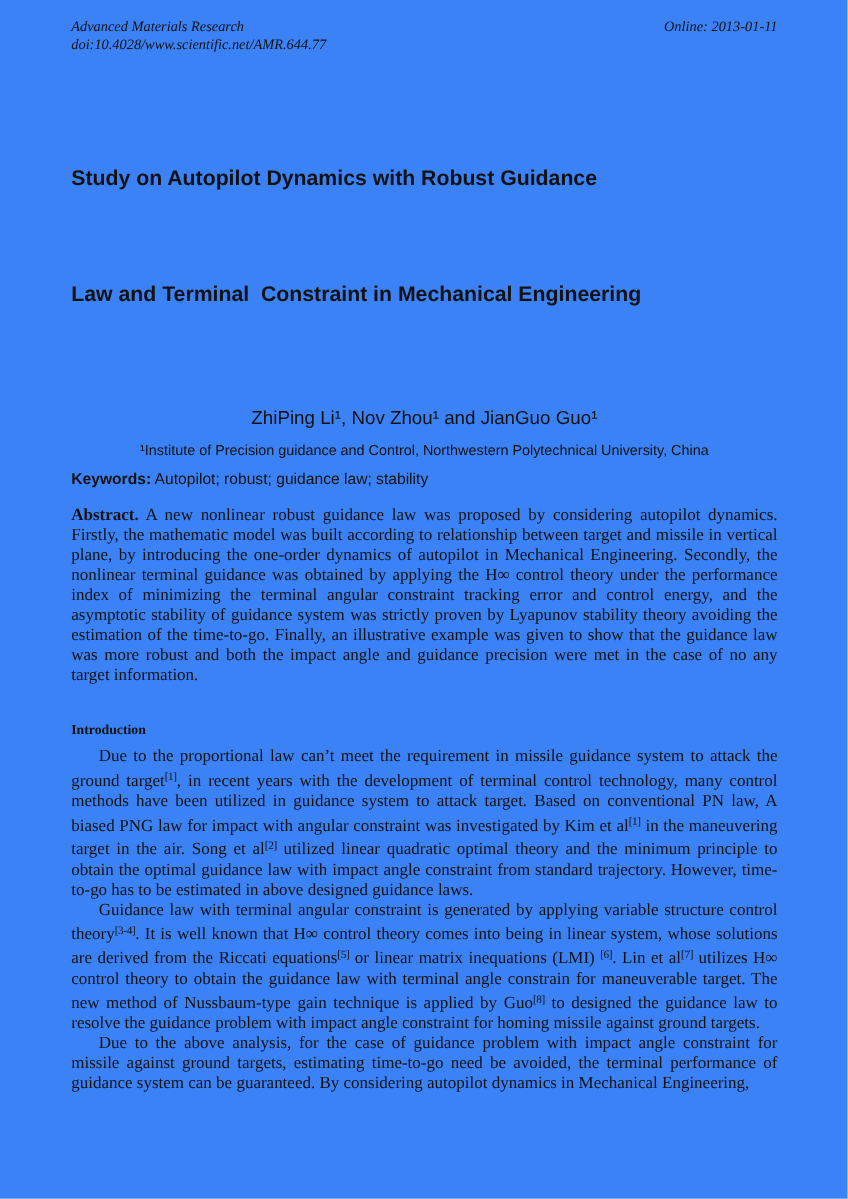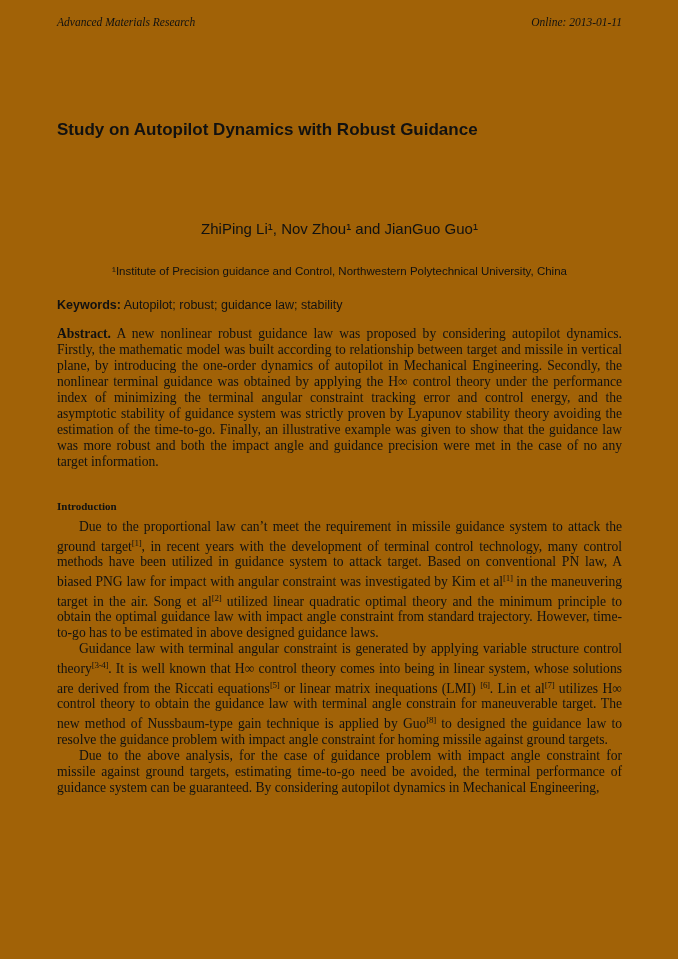--- a/index.html
+++ b/index.html
@@ -1,36 +1,36 @@
 <!DOCTYPE html>
 <html><head>
 <meta charset="utf-8">
 <style>
   * { margin:0; padding:0; box-sizing:border-box; }
   html,body { background:#e8e8e8; }
   .page {
-    width:678px; height:959px; margin:0 auto; background:#a16207;
+    width:678px; height:959px; margin:0 auto; background:#3b82f6;
     font-family:"Liberation Serif", serif; color:#111;
     padding:16px 56px 0 57px; position:relative; overflow:hidden;
   }
   
   .hdr { font-style:italic; font-size:11.5px; line-height:13.5px; }
   .hdr-row { display:flex; justify-content:space-between; }
   
   .title { font-family:"Liberation Sans", sans-serif; font-weight:bold;
            font-size:17px; line-height:31px; margin-top:22px;
            white-space:pre-wrap; }
   .authors { font-family:"Liberation Sans", sans-serif; font-size:15px;
              text-align:center; margin-top:13px; }
   .affil, .email { font-family:"Liberation Sans", sans-serif; font-size:11.5px;
              text-align:center; line-height:14px; }
-  .affil { margin-top:27px; }
+  .affil { margin-top:11px; }
   
   .keywords { font-family:"Liberation Sans", sans-serif; font-size:12.5px;
-              margin-top:20px; }
+              margin-top:8px; }
   .keywords b { font-weight:bold; }
   
   .para { font-size:13.6px; line-height:16px; text-align:justify; }
   .abstract { margin-top:14px; }
   .abstract b { font-weight:bold; }
   .h2 { font-size:11px; font-weight:bold; margin-top:30px; }
   .indent { text-indent:22px; }
   .mt6 { margin-top:7px; }
   
   .sup { font-size:9px; vertical-align:4.5px; letter-spacing:-0.3px; }
@@ -38,24 +38,26 @@
 </head>
 <body>
 
 <div class="page">
 
   <div class="hdr">
     <div class="hdr-row">
       <span>Advanced Materials Research</span>
       <span>Online: 2013-01-11</span>
     </div>
+    <div>doi:10.4028/www.scientific.net/AMR.644.77</div>
   </div>
 
   <div class="title">
     <div>Study on Autopilot Dynamics with Robust Guidance</div>
+    <div>Law and Terminal  Constraint in Mechanical Engineering</div>
   </div>
 
   <div class="authors">ZhiPing Li¹, Nov Zhou¹ and JianGuo Guo¹</div>
   <div class="affil">¹Institute of Precision guidance and Control, Northwestern Polytechnical University, China</div>
 
   <div class="keywords">
     <b>Keywords:</b><span> Autopilot; robust; guidance law; stability</span>
   </div>
 
   <div class="para abstract">

